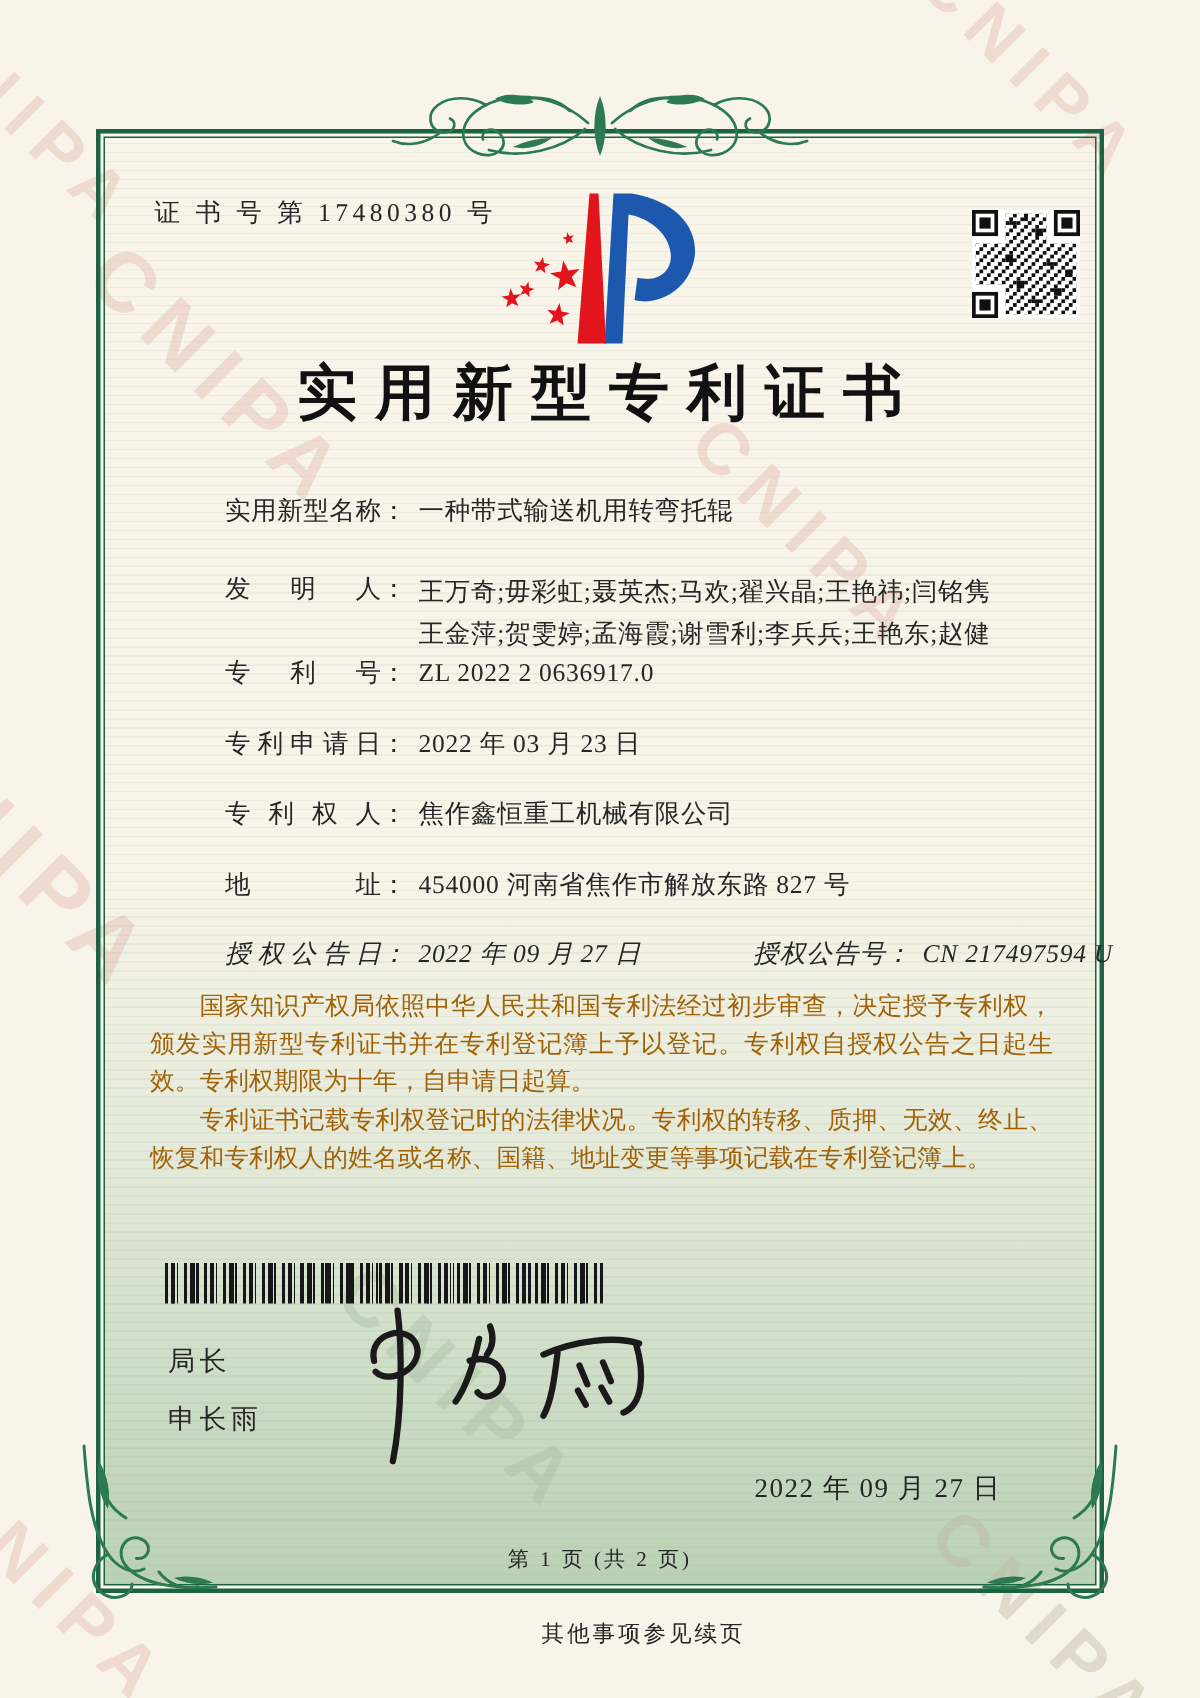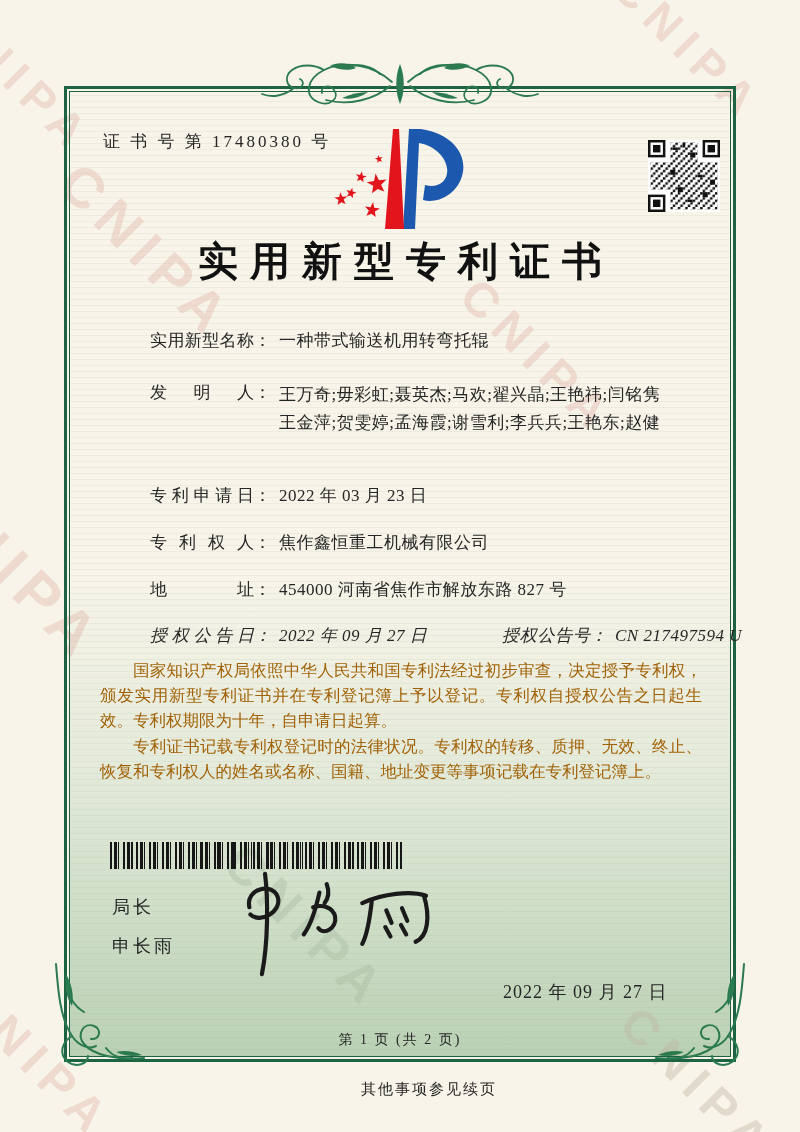--- a/index.html
+++ b/index.html
@@ -189,20 +189,23 @@
 
   <h1 class="title">实用新型专利证书</h1>
 
   <div class="row r-name">
     <span class="flabel">实用新型名称</span><span>：</span><span class="fvalue">一种带式输送机用转弯托辊</span>
   </div>
   <div class="row r-inventor">
     <span class="flabel">发明人</span><span style="vertical-align:top;">：</span><span class="fvalue multiline">王万奇;毋彩虹;聂英杰;马欢;翟兴晶;王艳祎;闫铭隽
 王金萍;贺雯婷;孟海霞;谢雪利;李兵兵;王艳东;赵健</span>
   </div>
+  <div class="row r-patno">
+    <span class="flabel">专利号</span><span>：</span><span class="fvalue">ZL 2022 2 0636917.0</span>
+  </div>
   <div class="row r-filing">
     <span class="flabel">专利申请日</span><span>：</span><span class="fvalue">2022 年 03 月 23 日</span>
   </div>
   <div class="row r-patentee">
     <span class="flabel">专利权人</span><span>：</span><span class="fvalue">焦作鑫恒重工机械有限公司</span>
   </div>
   <div class="row r-address">
     <span class="flabel">地址</span><span>：</span><span class="fvalue">454000 河南省焦作市解放东路 827 号</span>
   </div>
   <div class="row r-grant">

